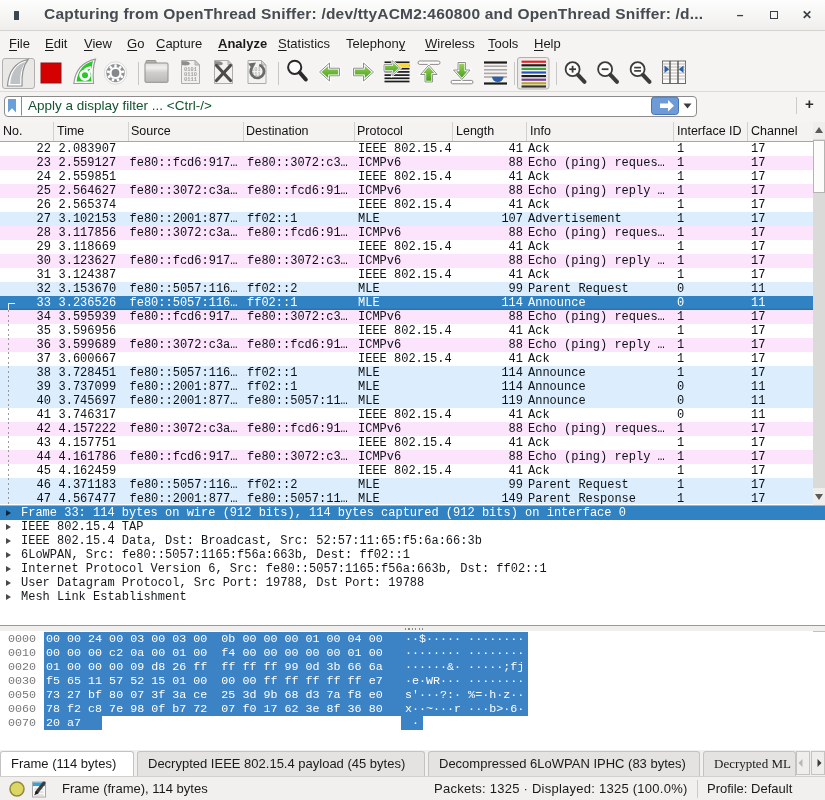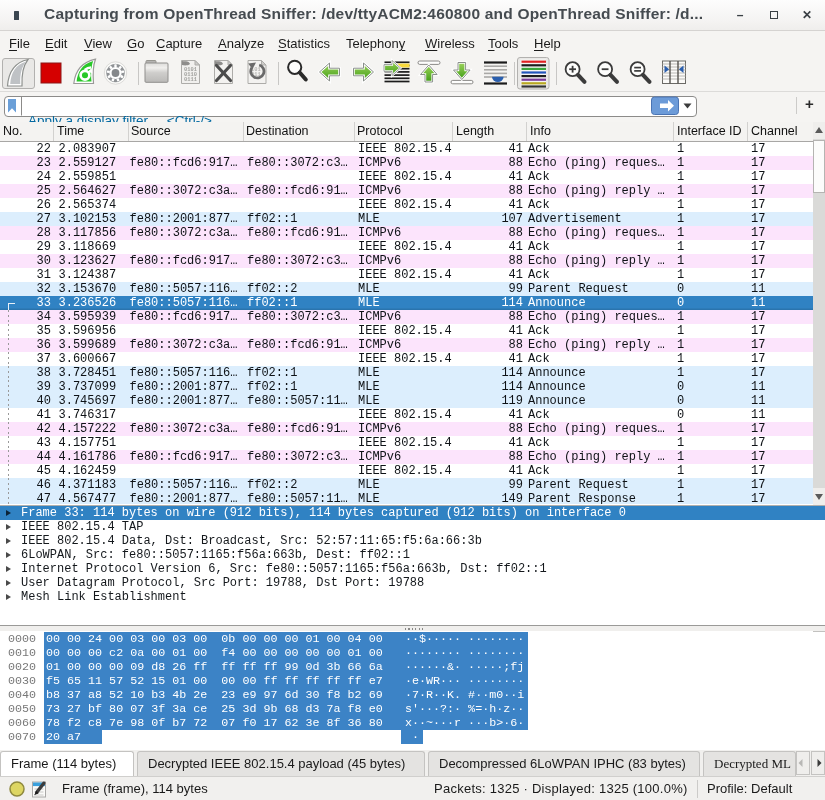--- a/index.html
+++ b/index.html
@@ -13,21 +13,21 @@
 .wbtn{position:absolute;top:8px;width:14px;height:14px;color:#3a4045;font-weight:bold;font-size:12px;text-align:center;line-height:14px;}
 
 #menubar{position:absolute;left:0;top:31px;width:825px;height:25px;background:#f5f4f2;}
 #menubar span{position:absolute;top:5px;font-size:13px;color:#1a1a1a;}
 #menubar u{text-decoration:underline;text-underline-offset:2px;}
 
 #toolbar{position:absolute;left:0;top:56px;width:825px;height:35px;background:#f5f4f2;border-bottom:1px solid #dcdbd9;}
 
 #filterbar{position:absolute;left:0;top:92px;width:825px;height:30px;background:#f5f4f2;border-bottom:1px solid #c9c8c6;}
 #finput{position:absolute;left:3.5px;top:3.5px;width:693px;height:21px;background:#fff;border:1px solid #8c8b89;border-radius:4px;box-sizing:border-box;}
-#fplace{position:absolute;left:28px;top:21px;font-size:13.5px;color:#0369a1;}
+#fplace{position:absolute;left:28px;top:6px;font-size:13.5px;color:#14532d;}
 #fexpr{position:absolute;left:706px;top:23px;font-size:13px;color:#2a2a2a;margin-top:20px;}
 #fplus{position:absolute;left:805px;top:3px;font-size:15px;font-weight:bold;color:#2a2a2a;}
 #fesep{position:absolute;left:796px;top:5px;width:1px;height:17px;background:#cccbc9;}
 
 #plheader{position:absolute;left:0;top:122px;width:825px;height:19px;background:#f4f3f1;border-bottom:1px solid #a8a7a5;}
 #plheader span{position:absolute;top:2px;font-size:12.5px;color:#111;white-space:nowrap;}
 #plheader i{position:absolute;top:0;width:1px;height:19px;background:#d2d1cf;}
 
 #plist{position:absolute;left:0;top:142px;width:813px;height:362px;overflow:hidden;background:#fff;
   font-family:"Liberation Mono", monospace;font-size:12px;}
@@ -92,21 +92,21 @@
   <div style="position:absolute;left:770px;top:11px;width:8px;height:8px;border:1.6px solid #3a4045;box-sizing:border-box;"></div>
   <div class="wbtn" style="left:800px;">✕</div>
 </div>
 
 <div id="menubar">
   <span style="left:9px;"><u>F</u>ile</span>
   <span style="left:45px;"><u>E</u>dit</span>
   <span style="left:84px;"><u>V</u>iew</span>
   <span style="left:127px;"><u>G</u>o</span>
   <span style="left:156px;"><u>C</u>apture</span>
-  <span style="left:218px;"><u>A</u>nalyze</span>
+  <span style="left:218px;font-weight:bold;"><u>A</u>nalyze</span>
   <span style="left:278px;"><u>S</u>tatistics</span>
   <span style="left:346px;">Telephon<u>y</u></span>
   <span style="left:425px;"><u>W</u>ireless</span>
   <span style="left:488px;"><u>T</u>ools</span>
   <span style="left:534px;"><u>H</u>elp</span>
 </div>
 
 <div id="toolbar">
 <svg width="825" height="35" style="position:absolute;left:0;top:0;">
   <defs>
@@ -636,21 +636,20 @@
 <div id="split2">
     <div class="handle"></div>
   </div>
 
 <div id="hexpane">
     <div style="height:1px;"></div>
     <div class="hrow"><span class="hoff">0000</span><span class="hbytes">00 00 24 00 03 00 03 00  0b 00 00 00 01 00 04 00</span><span class="hascii">··$····· ········</span></div>
     <div class="hrow"><span class="hoff">0010</span><span class="hbytes">00 00 00 c2 0a 00 01 00  f4 00 00 00 00 00 01 00</span><span class="hascii">········ ········</span></div>
     <div class="hrow"><span class="hoff">0020</span><span class="hbytes">01 00 00 00 09 d8 26 ff  ff ff ff 99 0d 3b 66 6a</span><span class="hascii">······&amp;· ·····;fj</span></div>
     <div class="hrow"><span class="hoff">0030</span><span class="hbytes">f5 65 11 57 52 15 01 00  00 00 ff ff ff ff ff e7</span><span class="hascii">·e·WR··· ········</span></div>
-    <div class="hrow"><span class="hoff">0040</span><span class="hbytes">b8 37 a8 52 10 b3 4b 2e  23 e9 97 6d 30 f8 b2 69</span><span class="hascii">·7·R··K. #··m0··i</span></div>
     <div class="hrow"><span class="hoff">0050</span><span class="hbytes">73 27 bf 80 07 3f 3a ce  25 3d 9b 68 d3 7a f8 e0</span><span class="hascii">s'···?:· %=·h·z··</span></div>
     <div class="hrow"><span class="hoff">0060</span><span class="hbytes">78 f2 c8 7e 98 0f b7 72  07 f0 17 62 3e 8f 36 80</span><span class="hascii">x··~···r ···b&gt;·6·</span></div>
     <div class="hrow"><span class="hoff">0070</span><span class="hbytes">20 a7</span><span class="hascii"> ·</span></div>
   </div>
 
 <div id="tabbar">
   <div class="tab active" style="left:0px;width:134px;">Frame (114 bytes)</div>
   <div class="tab" style="left:137px;width:288px;">Decrypted IEEE 802.15.4 payload (45 bytes)</div>
   <div class="tab" style="left:428px;width:272px;">Decompressed 6LoWPAN IPHC (83 bytes)</div>
   <div class="tab" style="left:703px;width:93px;font-family:Liberation Serif, serif;">Decrypted ML</div>

